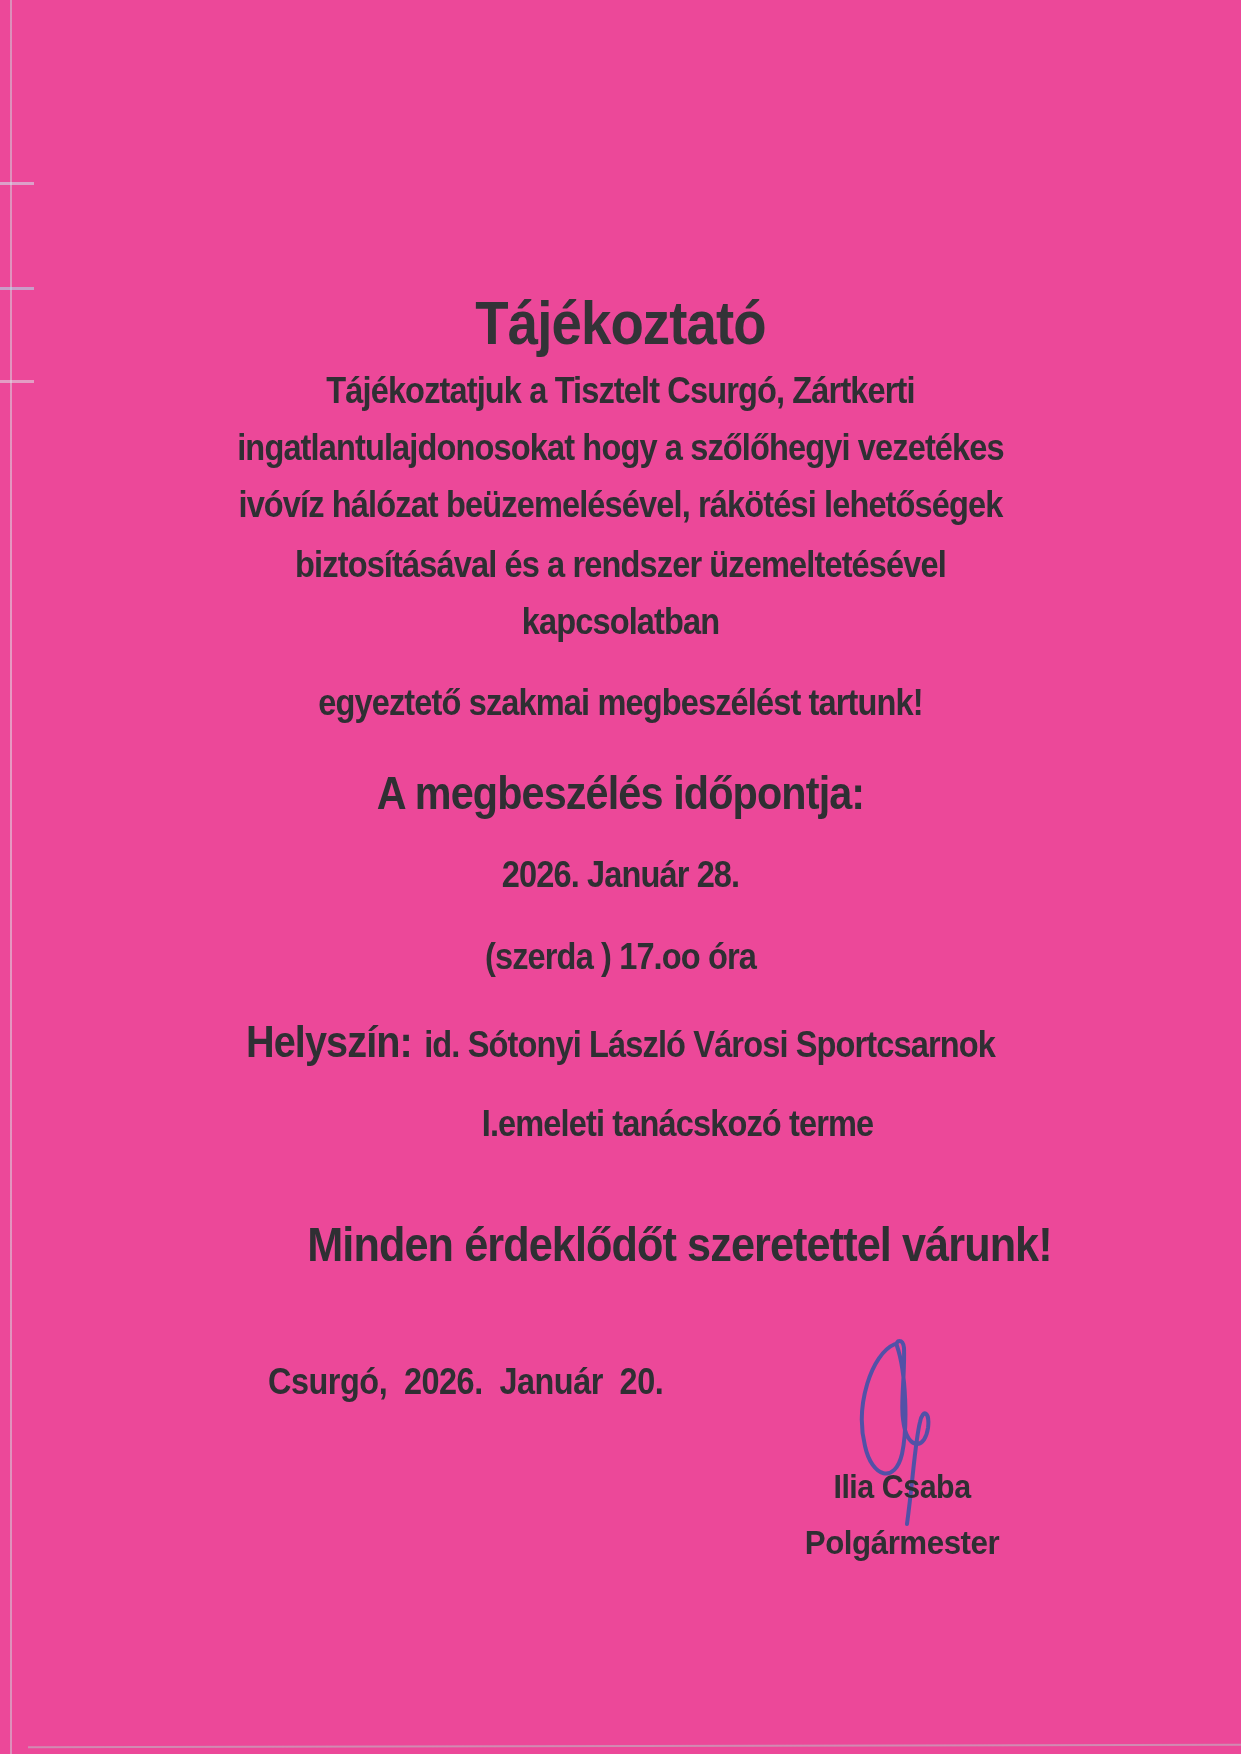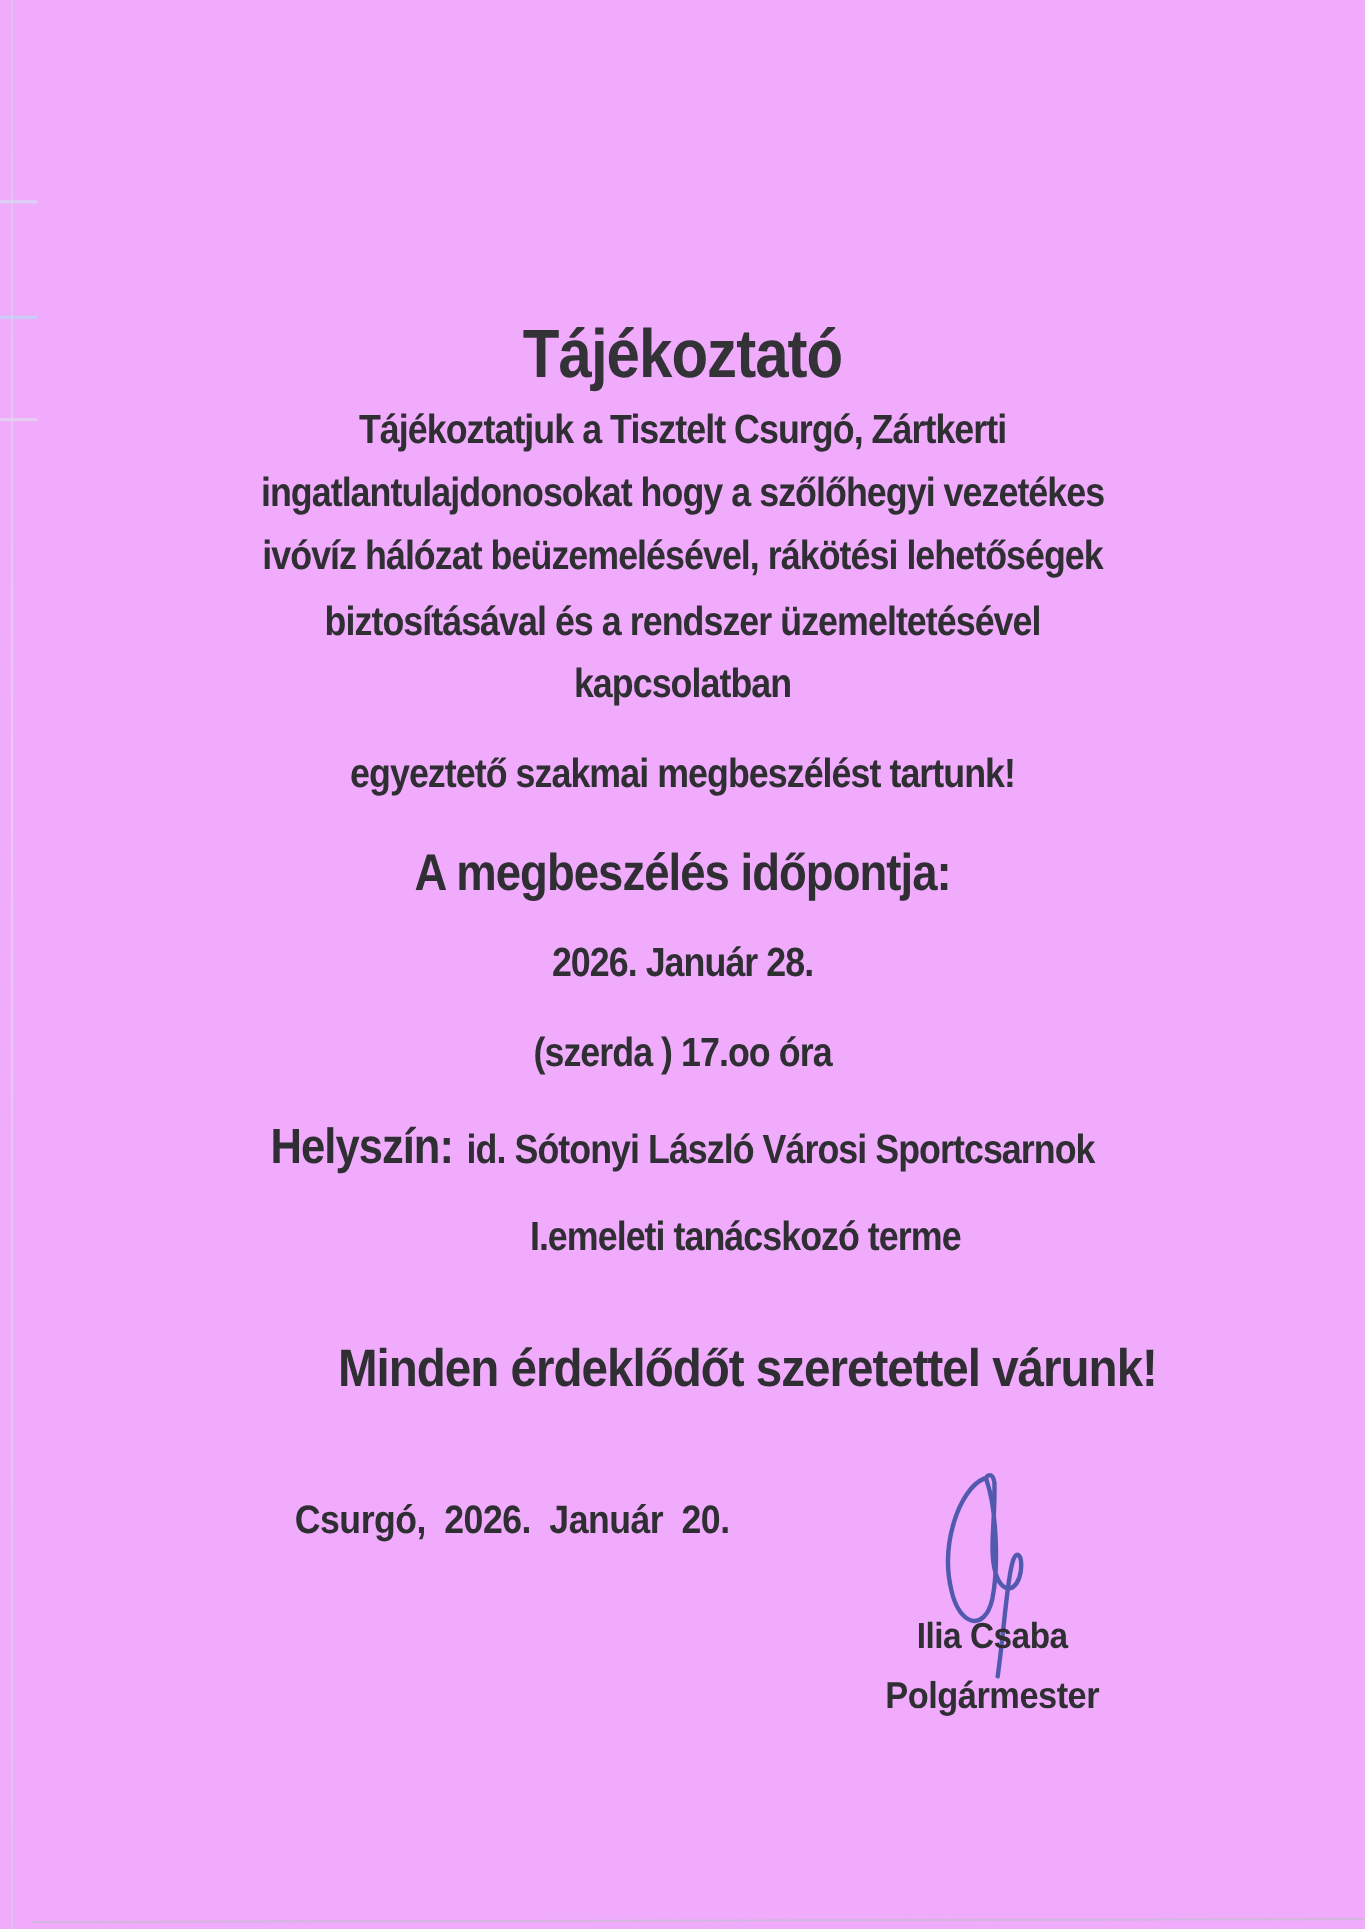--- a/index.html
+++ b/index.html
@@ -4,21 +4,21 @@
 <style>
   html, body {
     margin: 0;
     padding: 0;
     background: #ffffff;
   }
   .page {
     position: relative;
     width: 1241px;
     height: 1754px;
-    background: #f0abfc;
+    background: #ec4899;
     overflow: hidden;
     font-family: "Liberation Sans", sans-serif;
     color: #2f2f33;
   }
   .line {
     position: absolute;
     left: 0;
     right: 0;
     text-align: center;
     font-weight: bold;

